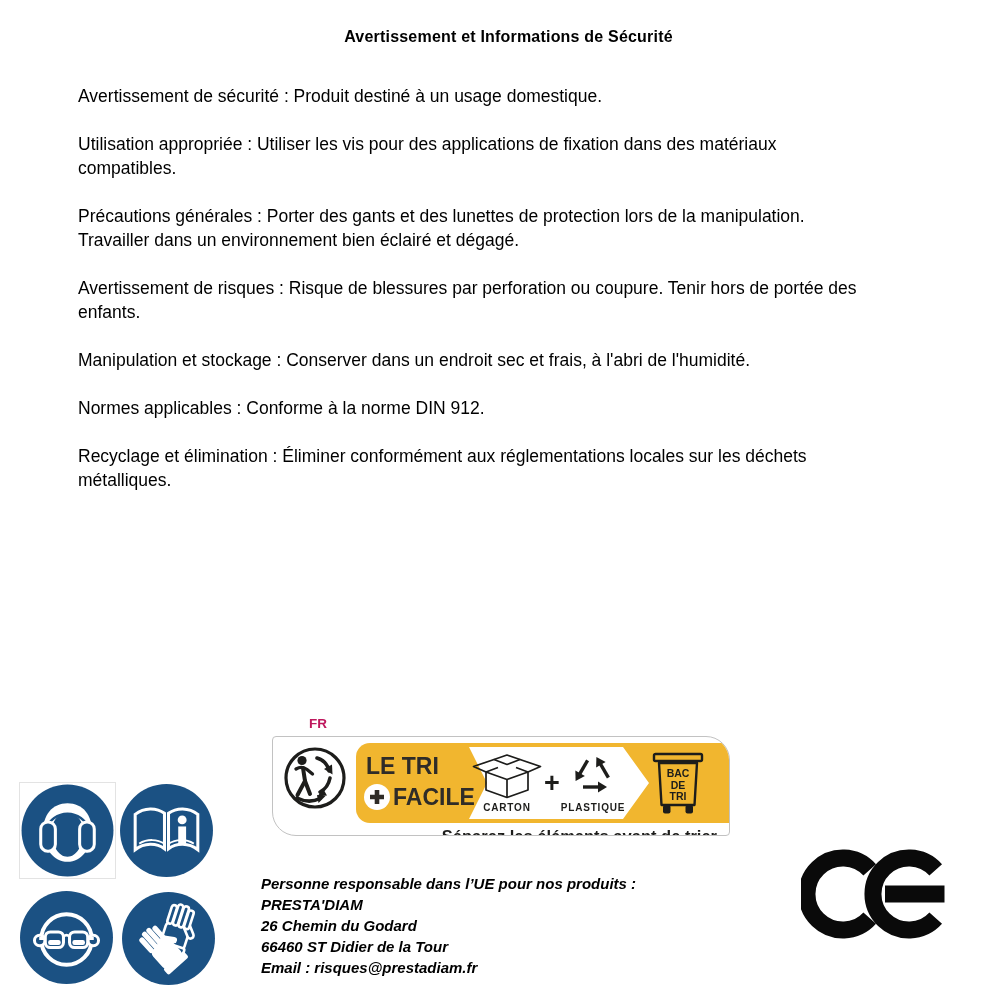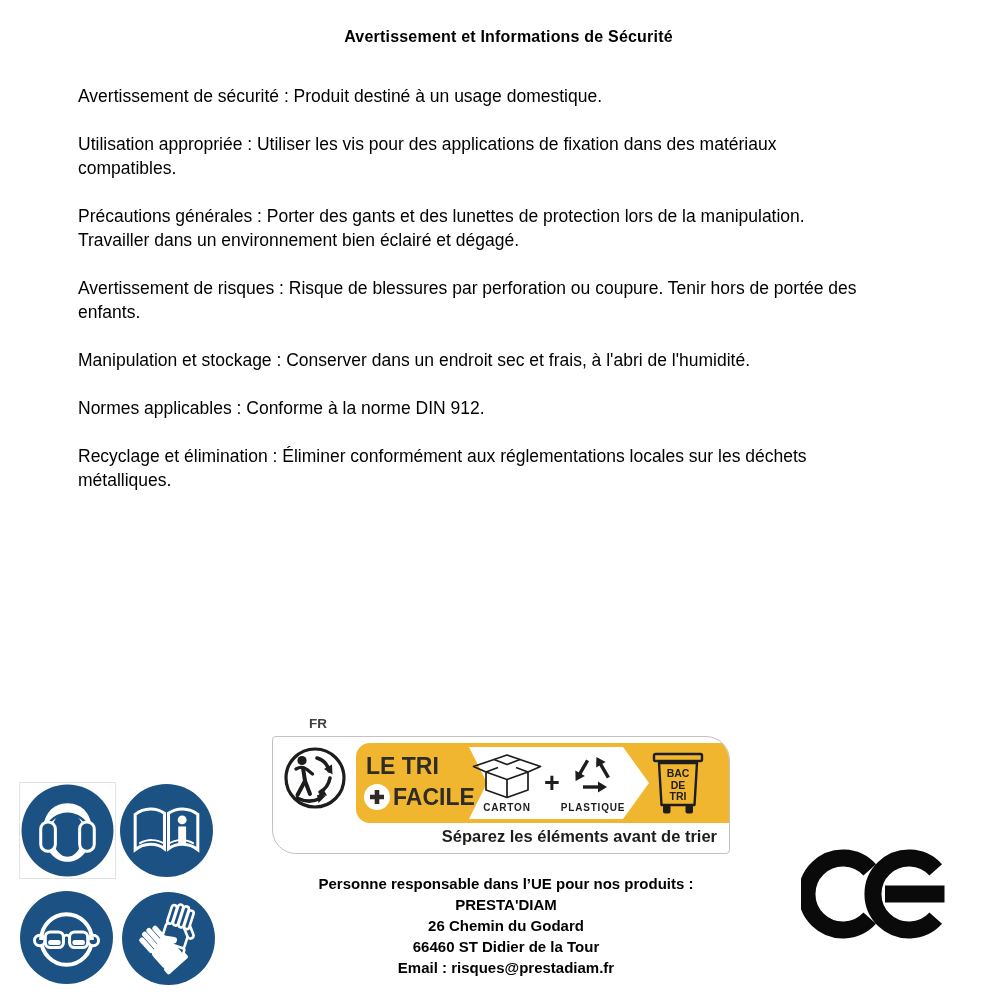--- a/index.html
+++ b/index.html
@@ -33,51 +33,52 @@
   }
   .picto {
     position: absolute;
     width: 97px; height: 97px;
   }
   .fr-label {
     position: absolute;
     left: 267px; top: 716px;
     font-size: 13.5px;
     font-weight: bold;
-    color: #404040;
+    color: #be185d;
     padding-left: 36px;
   }
   .tri-label {
     position: absolute;
     left: 266px; top: 736px;
-    width: 458px; height: 118px;
+    width: 458px; height: 100px;
     background: #ffffff;
     border: 1.5px solid #c2c2c2;
     border-radius: 4px 24px 4px 24px;
     overflow: hidden;
     box-sizing: border-box;
     padding-left: 28px;
   }
   .triman { position: absolute; left: 9px; top: 8px; }
   .banner-svg { position: absolute; left: 83px; top: 6px; }
   .tri-instruction {
     position: absolute;
     right: 12px; top: 90px;
     font-size: 16.5px;
     font-weight: bold;
     color: #1d1d1b;
     white-space: nowrap;
   }
   .contact {
     position: absolute;
     left: 255px; top: 873px; width: 490px;
-    text-align: center;
+    text-align: left;
     font-size: 15px;
     font-weight: bold;
     line-height: 21px;
+    font-style: italic;
   }
   .contact div { white-space: nowrap; }
   .ce-mark { position: absolute; left: 795px; top: 842px; }
 </style>
 </head>
 <body>
 
 <div class="page">
 
   <div class="doc-title">Avertissement et Informations de Sécurité</div>

